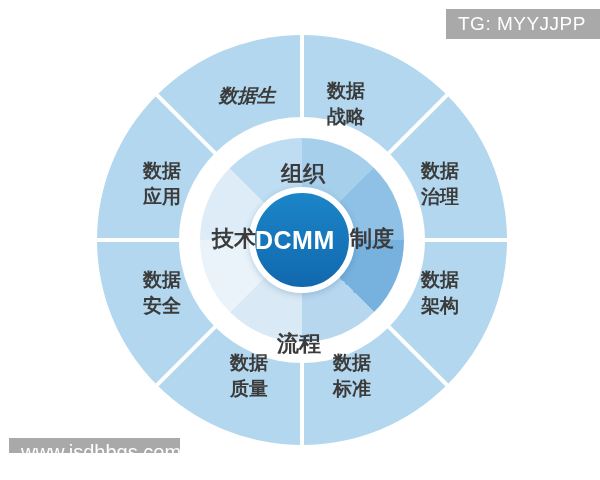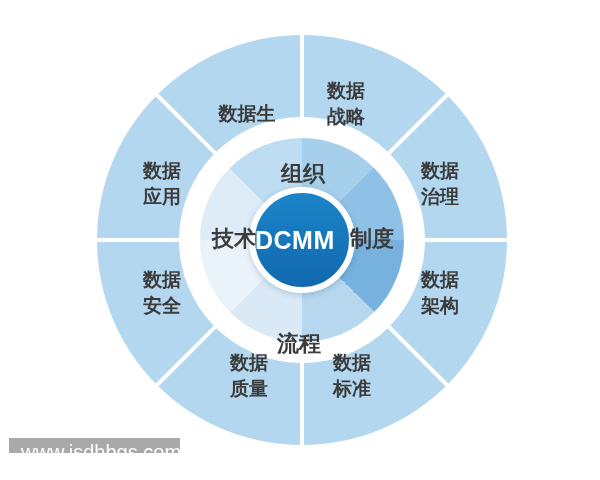--- a/index.html
+++ b/index.html
@@ -62,21 +62,21 @@
   
   .lbl {
     position: absolute; transform: translate(-50%, -50%);
     color: var(--label-text); font-weight: 600;
     text-align: center; white-space: nowrap;
   }
   .olabel { font-size: 19px; line-height: 26px; }
   .olabel span { display: block; }
   .ilabel { font-size: 22px; }
 
-  .olabel-0 { left: 247px; top: 114px; }  
+  .olabel-0 { left: 247px; top: 96px; font-style: italic; }  
   .olabel-1 { left: 346px; top: 104px; }  
   .olabel-2 { left: 440px; top: 184px; }  
   .olabel-3 { left: 440px; top: 293px; }  
   .olabel-4 { left: 352px; top: 376px; }  
   .olabel-5 { left: 249px; top: 376px; }  
   .olabel-6 { left: 162px; top: 293px; }  
   .olabel-7 { left: 162px; top: 184px; }  
 
   .ilabel-top    { left: 303px; top: 174px; }
   .ilabel-right  { left: 372px; top: 239px; }
@@ -145,15 +145,16 @@
   </div>
   <div class="lbl olabel olabel-6">
     <span>数据</span>
     <span>安全</span>
   </div>
   <div class="lbl olabel olabel-7">
     <span>数据</span>
     <span>应用</span>
   </div>
 
+  <div class="tg-badge">TG: MYYJJPP</div>
   <div class="site-badge">www.jsdhbgs.com</div>
 
 </div>
 
 </body></html>

